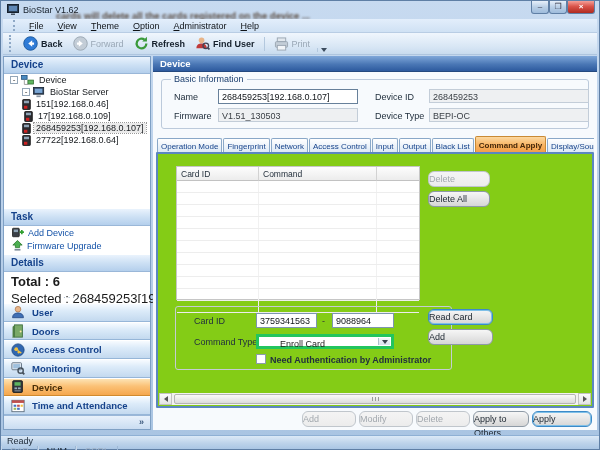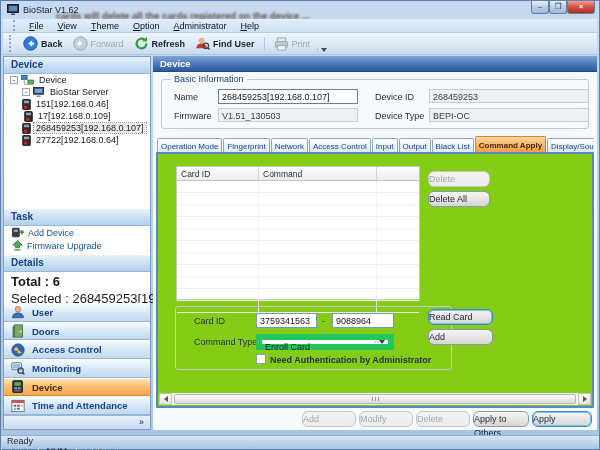--- a/index.html
+++ b/index.html
@@ -118,22 +118,22 @@
     border:1px solid #8e9aa6; border-radius:6px; }
   .btn.disabled { color:#a2a8ae; background:linear-gradient(#f4f4f4,#ececec); border-color:#c0c6cc; }
   .btn.focusblue { border:1px solid #3c8ac8; box-shadow:0 0 0 1px #7fc0e8 inset; }
 
   #cc-form { position:absolute; left:17px; top:152px; width:277px; height:64px;
     border:1px solid #c5ccd4; border-radius:3px; }
   .f-label { position:absolute; font-size:9px; color:#22303e; }
   .f-input { position:absolute; height:15px; border:1px solid #7d96ae; background:#fff;
     font-size:9px; padding:2px 3px; line-height:11px; color:#101418; }
   #dash { position:absolute; font-size:9px; color:#333; }
-  .select { position:absolute; height:15px; border:6px solid #22c55e; background:#fff;
-    font-size:9px; padding:2px 3px; line-height:11px; }
+  .select { position:absolute; height:15px; border:3px solid #22c55e; background:#fff;
+    font-size:9px; padding:2px 21px; line-height:11px; }
   .select .arrow { position:absolute; right:1px; top:1px; bottom:1px; width:12px;
     background:linear-gradient(#f4f7fa,#d8e2ec); border-left:1px solid #aebecd;
     display:flex; align-items:center; justify-content:center; }
   .select .arrow i { width:0; height:0; border-left:3px solid transparent;
     border-right:3px solid transparent; border-top:4px solid #38444f; }
   .checkbox { position:absolute; width:10px; height:10px; border:1px solid #8b9cab; background:#fff; }
   .cb-label { position:absolute; font-size:9px; color:#22303e; font-weight:bold; }
 
   #hscroll { position:absolute; left:1px; right:1px; bottom:1px; height:12px; background:#f2f2f2;
     display:flex; align-items:center; }

